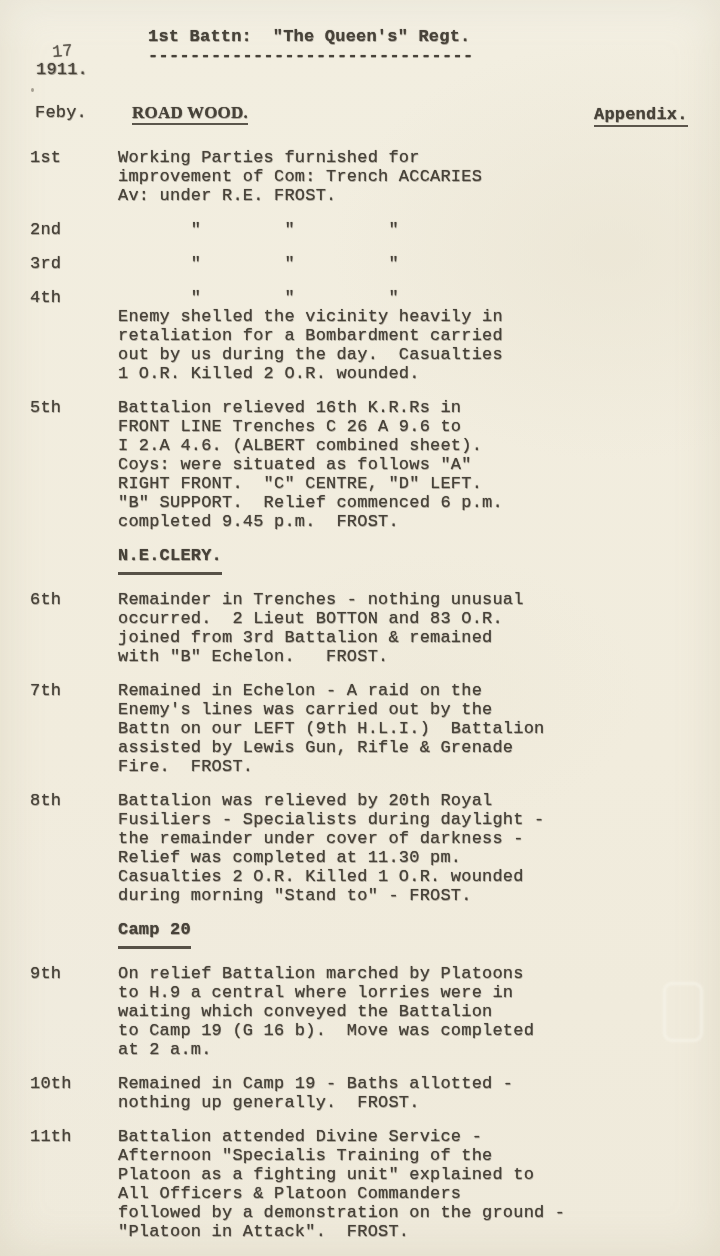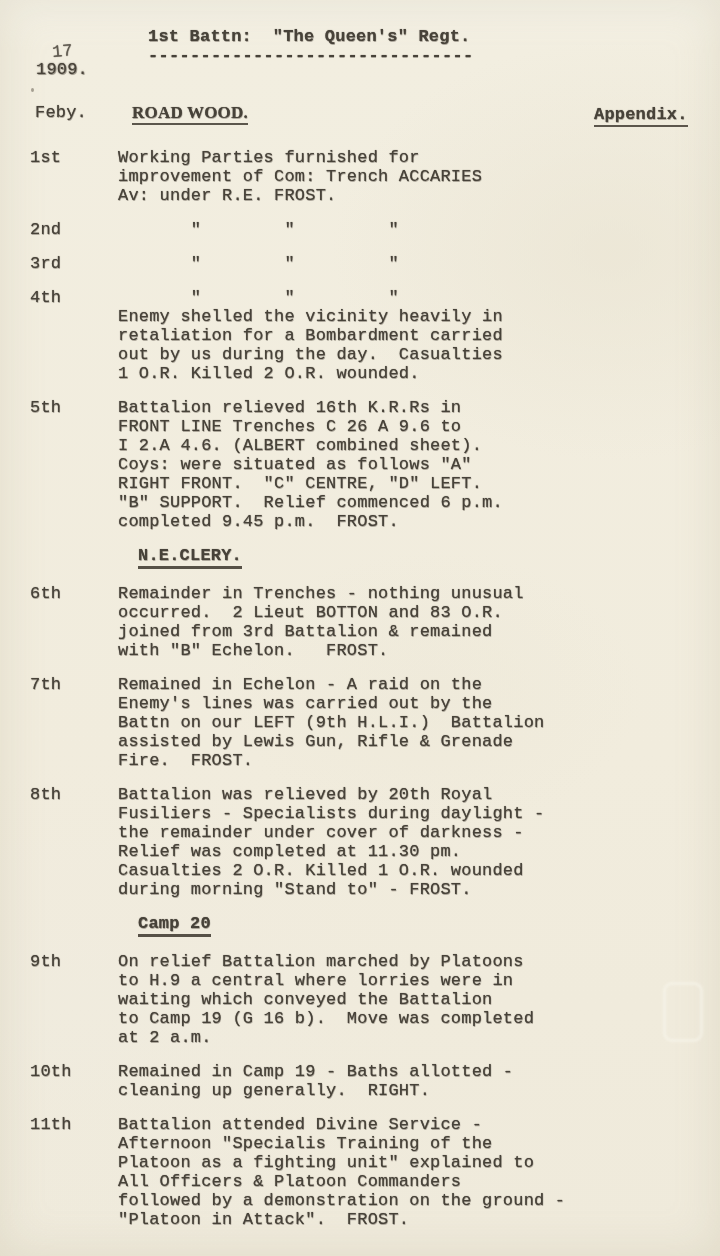--- a/index.html
+++ b/index.html
@@ -25,21 +25,21 @@
   }
   .tw {
     font-size: 17px;
     line-height: 19px;
     letter-spacing: 0.2px;
     white-space: pre;
     text-shadow: 0 0 1px rgba(74,67,57,0.75), 0.5px 0.5px 0.6px rgba(74,67,57,0.35);
   }
   .abs { position: absolute; }
   .hd-underline { border-bottom: 2px solid rgba(66,60,50,0.85); padding-bottom: 1px; }
-  .hd-underline-heavy { border-bottom: 3px solid rgba(60,54,45,0.85); padding-bottom: 1px; margin-left: 20px; }
+  .hd-underline-heavy { border-bottom: 3px solid rgba(60,54,45,0.85); padding-bottom: 7px; }
   .bold { font-weight: bold; }
   .title-dashes {
     font-weight: bold;
     letter-spacing: 0.3px;
     text-shadow: 0 0 1px rgba(74,67,57,0.9), 0 1px 0 rgba(74,67,57,0.35);
   }
   .pagenum { transform: rotate(-5deg); opacity: 0.85; }
   .year { text-shadow: 0 0 1.5px rgba(74,67,57,0.9), 1px 0.5px 0.5px rgba(74,67,57,0.4); }
   #entries {
     position: absolute;
@@ -83,21 +83,21 @@
 <body>
 
 <div class="paper">
 
   <div class="abs tw bold" style="left:148px; top:27px;">1st Battn:  "The Queen's" Regt.</div>
 
   <div class="abs tw title-dashes" style="left:148px; top:46px;">-------------------------------</div>
 
   <div class="abs tw pagenum" style="left:52px; top:42px;">17</div>
 
-  <div class="abs tw year" style="left:36px; top:60px;">1909.</div>
+  <div class="abs tw year" style="left:36px; top:60px;">1911.</div>
 
   <div class="abs tw" style="left:35px; top:103px;">Feby.</div>
 
   <div class="abs tw bold hd-underline" style="left:132px; top:103px;font-family:Liberation Serif, serif;">ROAD WOOD.</div>
 
   <div class="abs tw bold hd-underline" style="left:594px; top:105px;">Appendix.</div>
 
   <div id="entries">
       <div class="entry">
         <div class="date tw">1st</div>
@@ -186,21 +186,21 @@
           <div class="line tw">to H.9 a central where lorries were in</div>
           <div class="line tw">waiting which conveyed the Battalion</div>
           <div class="line tw">to Camp 19 (G 16 b).  Move was completed</div>
           <div class="line tw">at 2 a.m.</div>
         </div>
       </div>
       <div class="entry">
         <div class="date tw">10th</div>
         <div class="body">
           <div class="line tw">Remained in Camp 19 - Baths allotted -</div>
-          <div class="line tw">cleaning up generally.  RIGHT.</div>
+          <div class="line tw">nothing up generally.  FROST.</div>
         </div>
       </div>
       <div class="entry">
         <div class="date tw">11th</div>
         <div class="body">
           <div class="line tw">Battalion attended Divine Service -</div>
           <div class="line tw">Afternoon "Specialis Training of the</div>
           <div class="line tw">Platoon as a fighting unit" explained to</div>
           <div class="line tw">All Officers &amp; Platoon Commanders</div>
           <div class="line tw">followed by a demonstration on the ground -</div>

